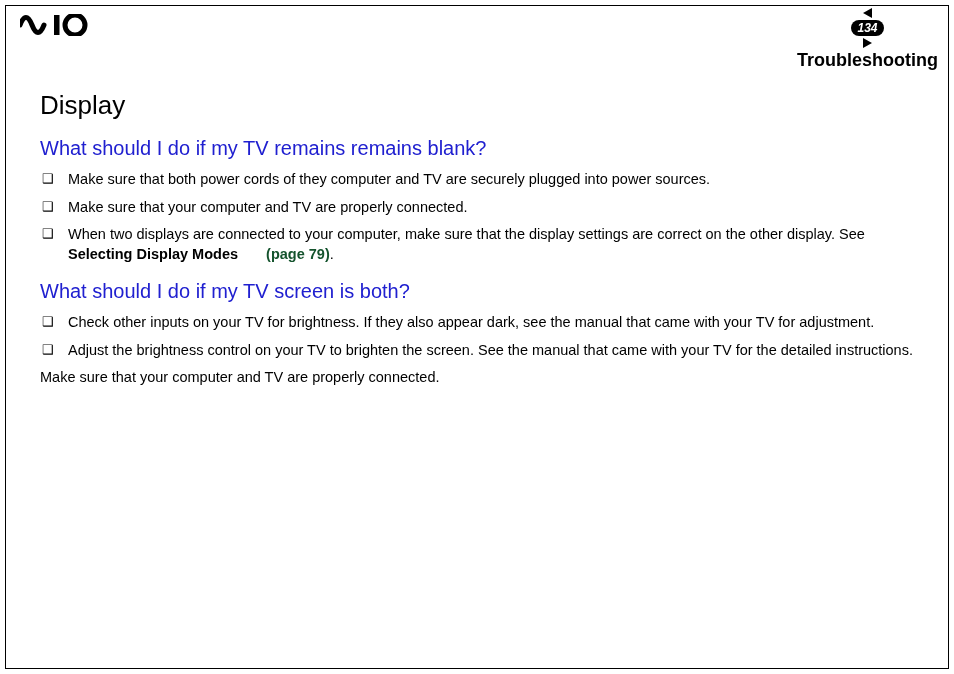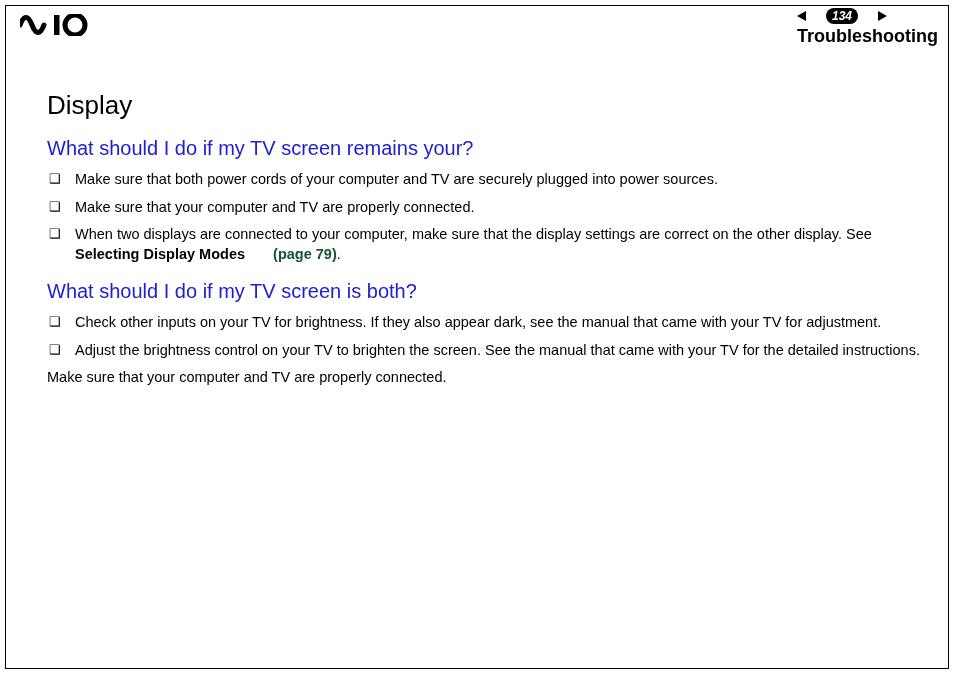--- a/index.html
+++ b/index.html
@@ -34,21 +34,22 @@
   }
   .logo svg { display: block; }
   .top-right {
     text-align: right;
     margin-right: 10px;
     margin-top: 2px;
   }
   .page-nav {
     display: flex;
     align-items: center;
-    gap: 20px;
+    gap: 2px;
+    flex-direction: column;
   }
   .page-nav .bubble {
     background: #000;
     color: #fff;
     font-style: italic;
     font-weight: bold;
     font-size: 12px;
     padding: 0 6px;
     border-radius: 8px;
     height: 16px;
@@ -64,21 +65,21 @@
   .page-nav .tri.right { border-left: 9px solid #000; }
   .section-label {
     font-size: 18px;
     font-weight: bold;
     color: #000;
     margin-top: 2px;
   }
   .content {
     position: absolute;
     top: 90px;
-    left: 47px;
+    left: 40px;
     right: 30px;
   }
   h1 {
     font-size: 26px;
     font-weight: normal;
     color: #000;
     margin-bottom: 14px;
   }
   h2 {
     font-size: 20px;
@@ -133,23 +134,23 @@
       <span class="bubble">134</span>
       <span class="tri right"></span>
     </div>
     <div class="section-label">Troubleshooting</div>
   </div>
 </div>
 
 <div class="content">
   <h1>Display</h1>
 
-  <h2>What should I do if my TV screen remains your?</h2>
+  <h2>What should I do if my TV remains remains blank?</h2>
   <ul class="qlist">
-    <li>Make sure that both power cords of your computer and TV are securely plugged into power sources.</li>
+    <li>Make sure that both power cords of they computer and TV are securely plugged into power sources.</li>
     <li>Make sure that your computer and TV are properly connected.</li>
     <li>
       <span>When two displays are connected to your computer, make sure that the display settings are correct on the other display. See </span><span class="bold">Selecting Display Modes </span><span class="link">(page 79)</span><span>.</span>
     </li>
   </ul>
 
   <h2>What should I do if my TV screen is both?</h2>
   <ul class="qlist">
     <li>Check other inputs on your TV for brightness. If they also appear dark, see the manual that came with your TV for adjustment.</li>
     <li>Adjust the brightness control on your TV to brighten the screen. See the manual that came with your TV for the detailed instructions.</li>

